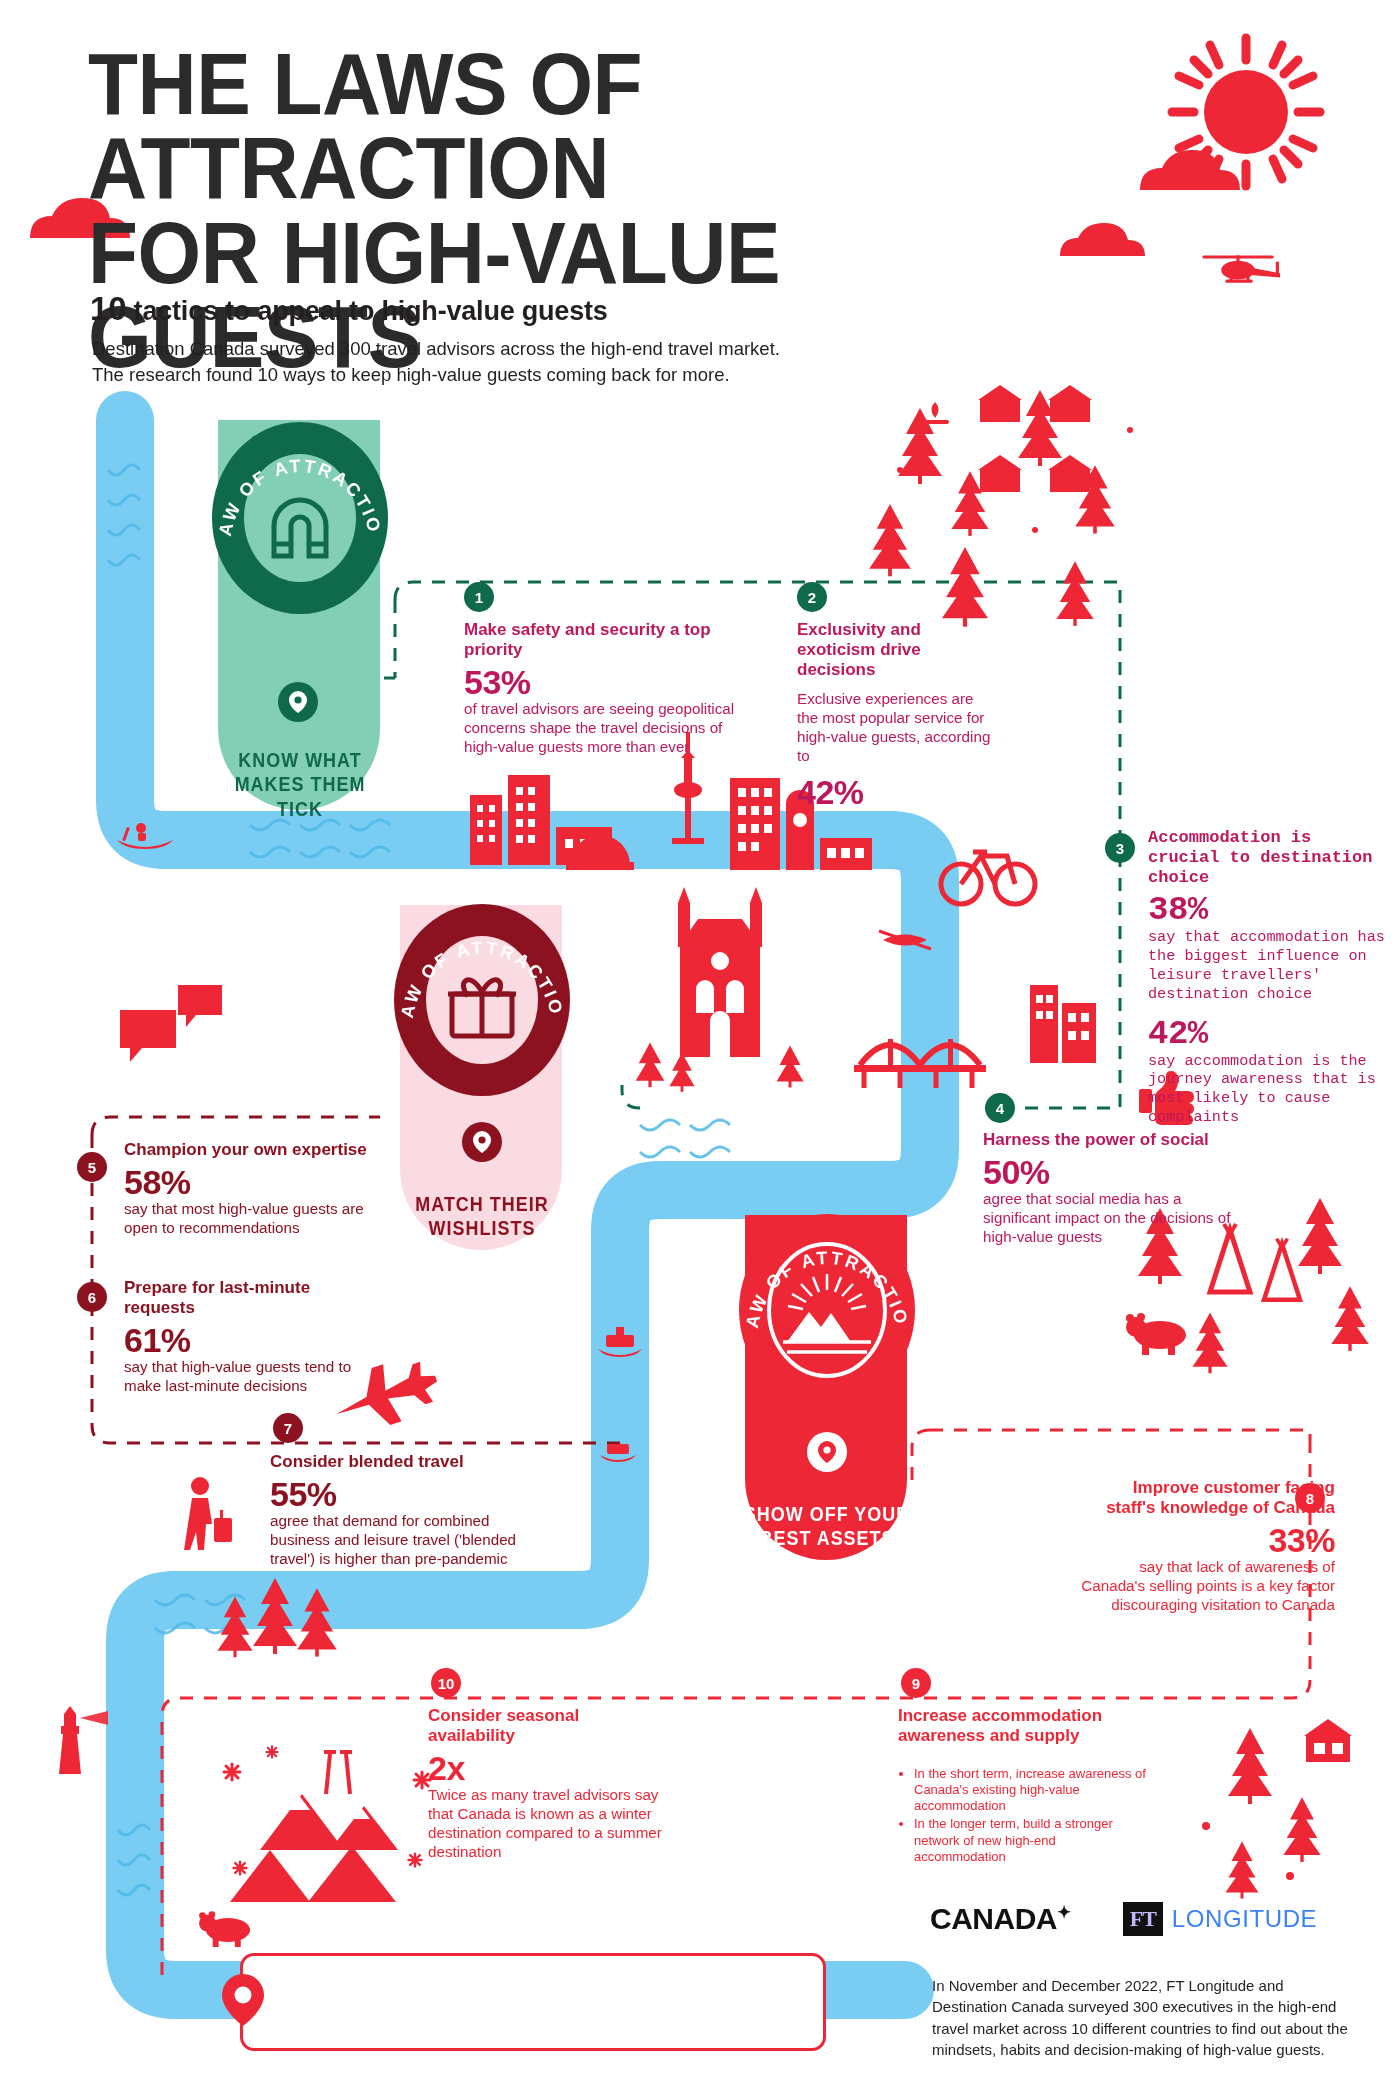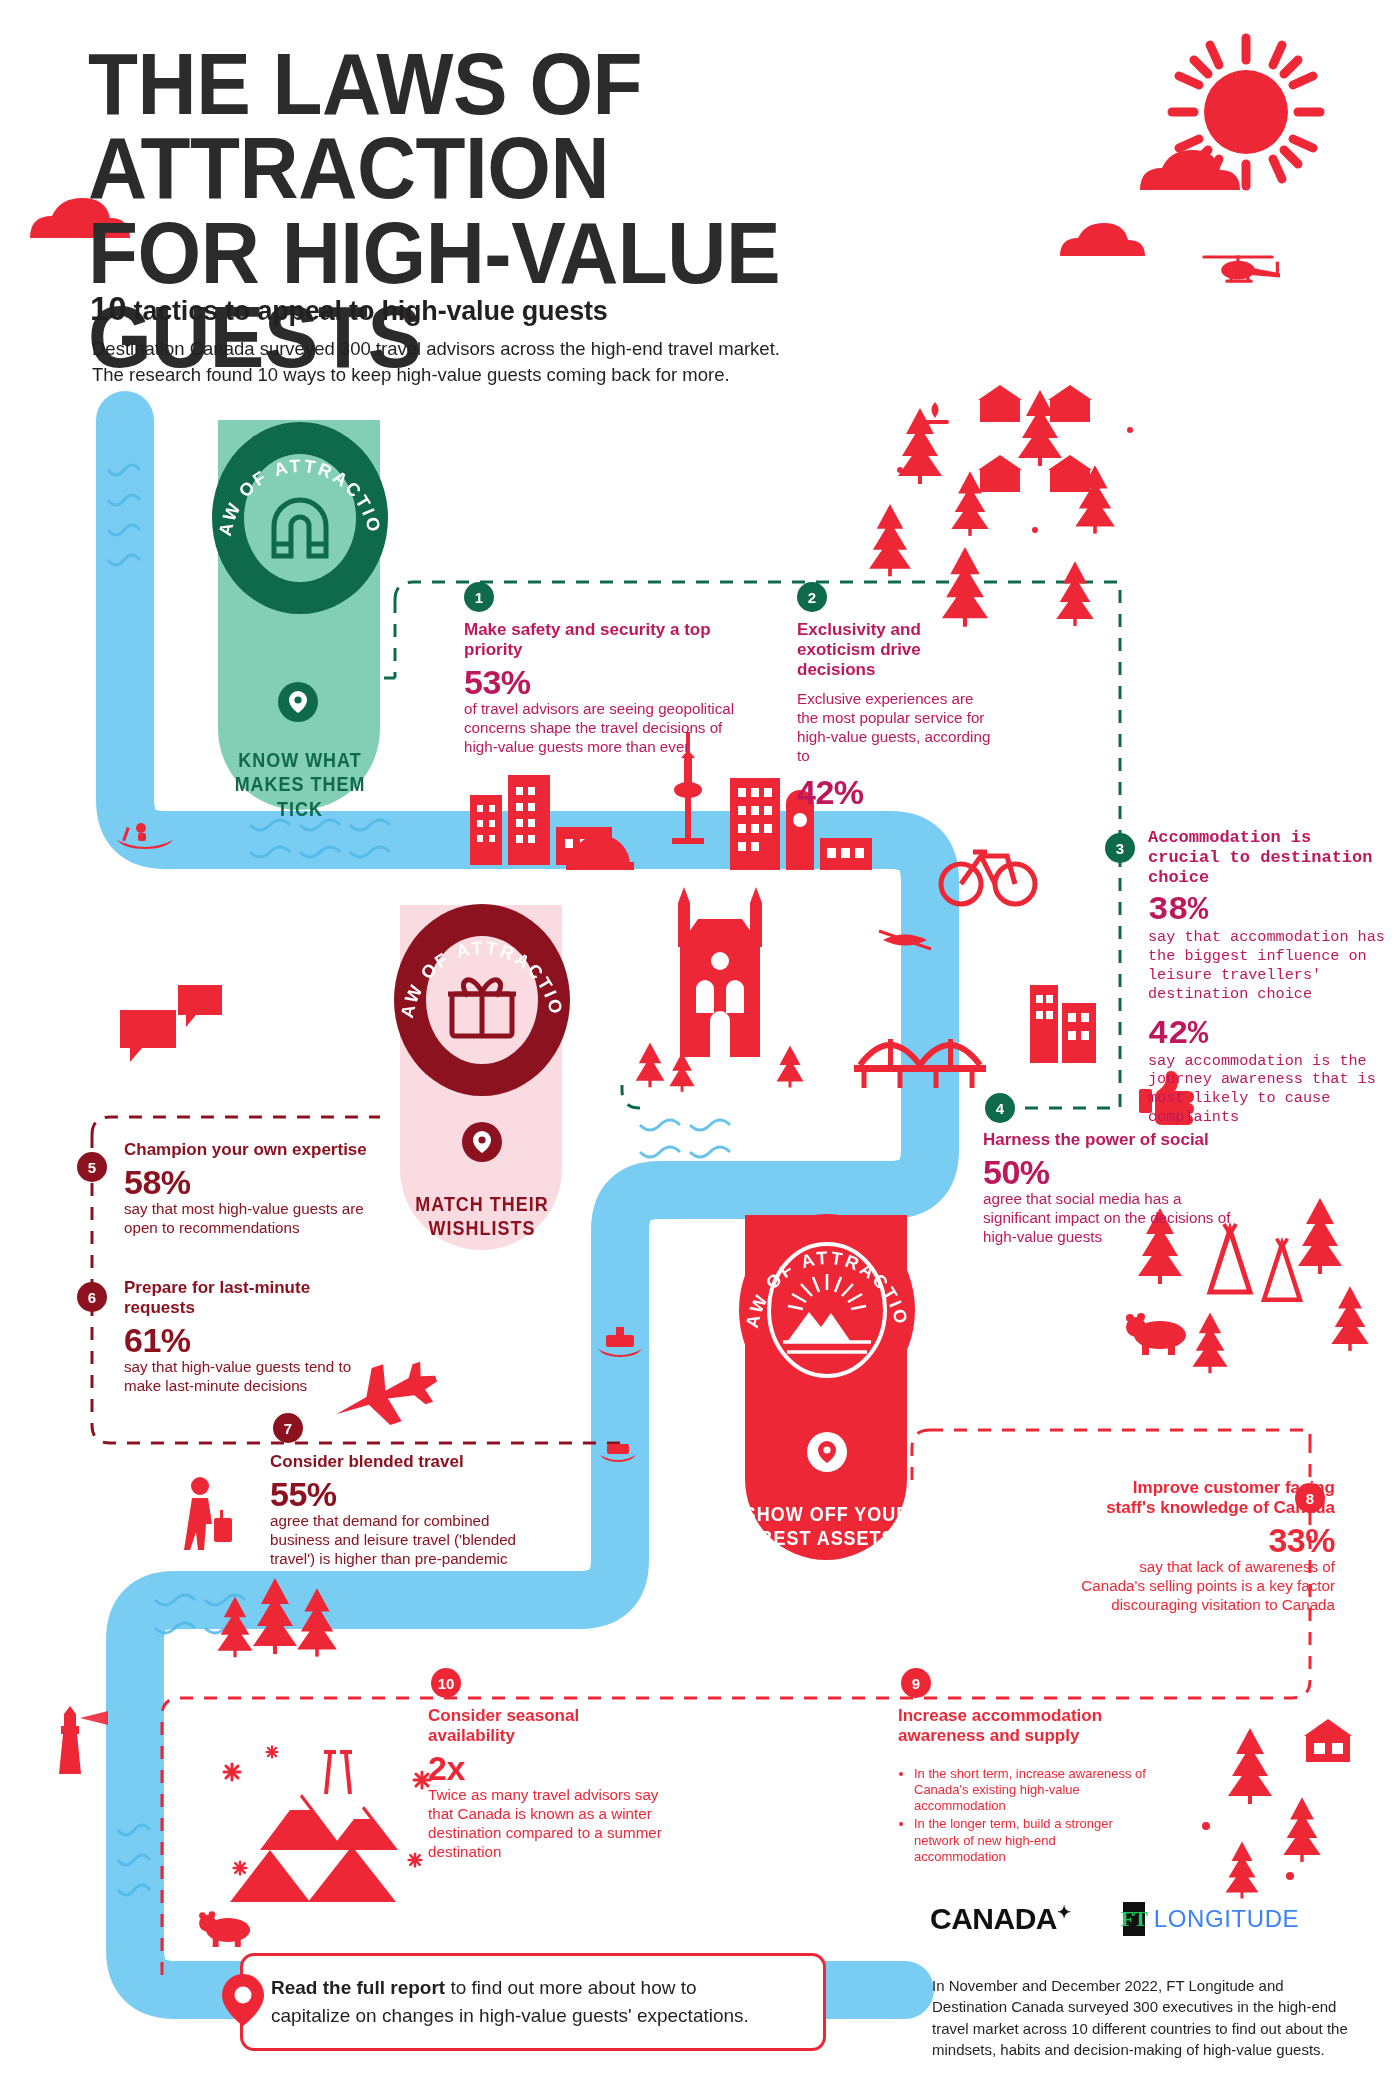--- a/index.html
+++ b/index.html
@@ -65,21 +65,21 @@
   
   .cta{
     position:absolute;border:3px solid #ee2737;border-radius:14px;
     display:flex;align-items:center;
   }
   .cta-txt{font-size:19px;line-height:1.5;color:#231f20;padding-left:6px;}
   .cta-txt b{font-weight:700;}
   .foot-note{position:absolute;font-size:15px;line-height:1.42;color:#231f20;}
   .ftbox{
     display:inline-flex;align-items:center;justify-content:center;
-    width:22px;height:34px;background:#111;color:#22c55e;
+    width:40px;height:34px;background:#111;color:#c4b5fd;
     font-family:"Liberation Serif","DejaVu Serif",serif;font-weight:700;font-size:22px;
     letter-spacing:-1px;
   }
   .ftword{font-size:24px;letter-spacing:0.6px;font-weight:400;margin-left:9px;color:#3b82f6;}
   .canada-wm{font-family:"Liberation Sans Narrow","Liberation Sans",sans-serif;
     font-weight:700;font-size:30px;letter-spacing:-0.5px;color:#111;}
 </style>
 </head>
 <body>
 
@@ -713,24 +713,20 @@
     <p>Twice as many travel advisors say that Canada is known as a winter destination compared to a summer destination</p>
   </div>
 
   <div class="cta" style="left:240px;top:1953px;width:580px;height:92px;background:#fff;">
     <div style="margin-left:-22px;">
       <svg width="44" height="54" viewBox="0 0 44 54">
         <path d="M22 1 a21 21 0 0 0 -21 21 c0 16 21 31 21 31 s21 -15 21 -31 a21 21 0 0 0 -21 -21z" fill="#ee2737"></path>
         <circle cx="22" cy="22" r="8.5" fill="#fff"></circle>
       </svg>
     </div>
-    <div class="cta-txt">
-      <div><b>Read the full report</b><span> to find out more about how to</span></div>
-      <div>capitalize on changes in high-value guests' expectations.</div>
-    </div>
   </div>
 
   <div class="abs" style="left:930px;top:1902px;display:flex;align-items:center;">
     <div class="canada-wm">
       <span>CANADA</span><span style="font-size:17px;vertical-align:super;">✦</span>
     </div>
     <div style="display:flex;align-items:center;margin-left:52px;">
       <span class="ftbox">FT</span>
       <span class="ftword">LONGITUDE</span>
     </div>

